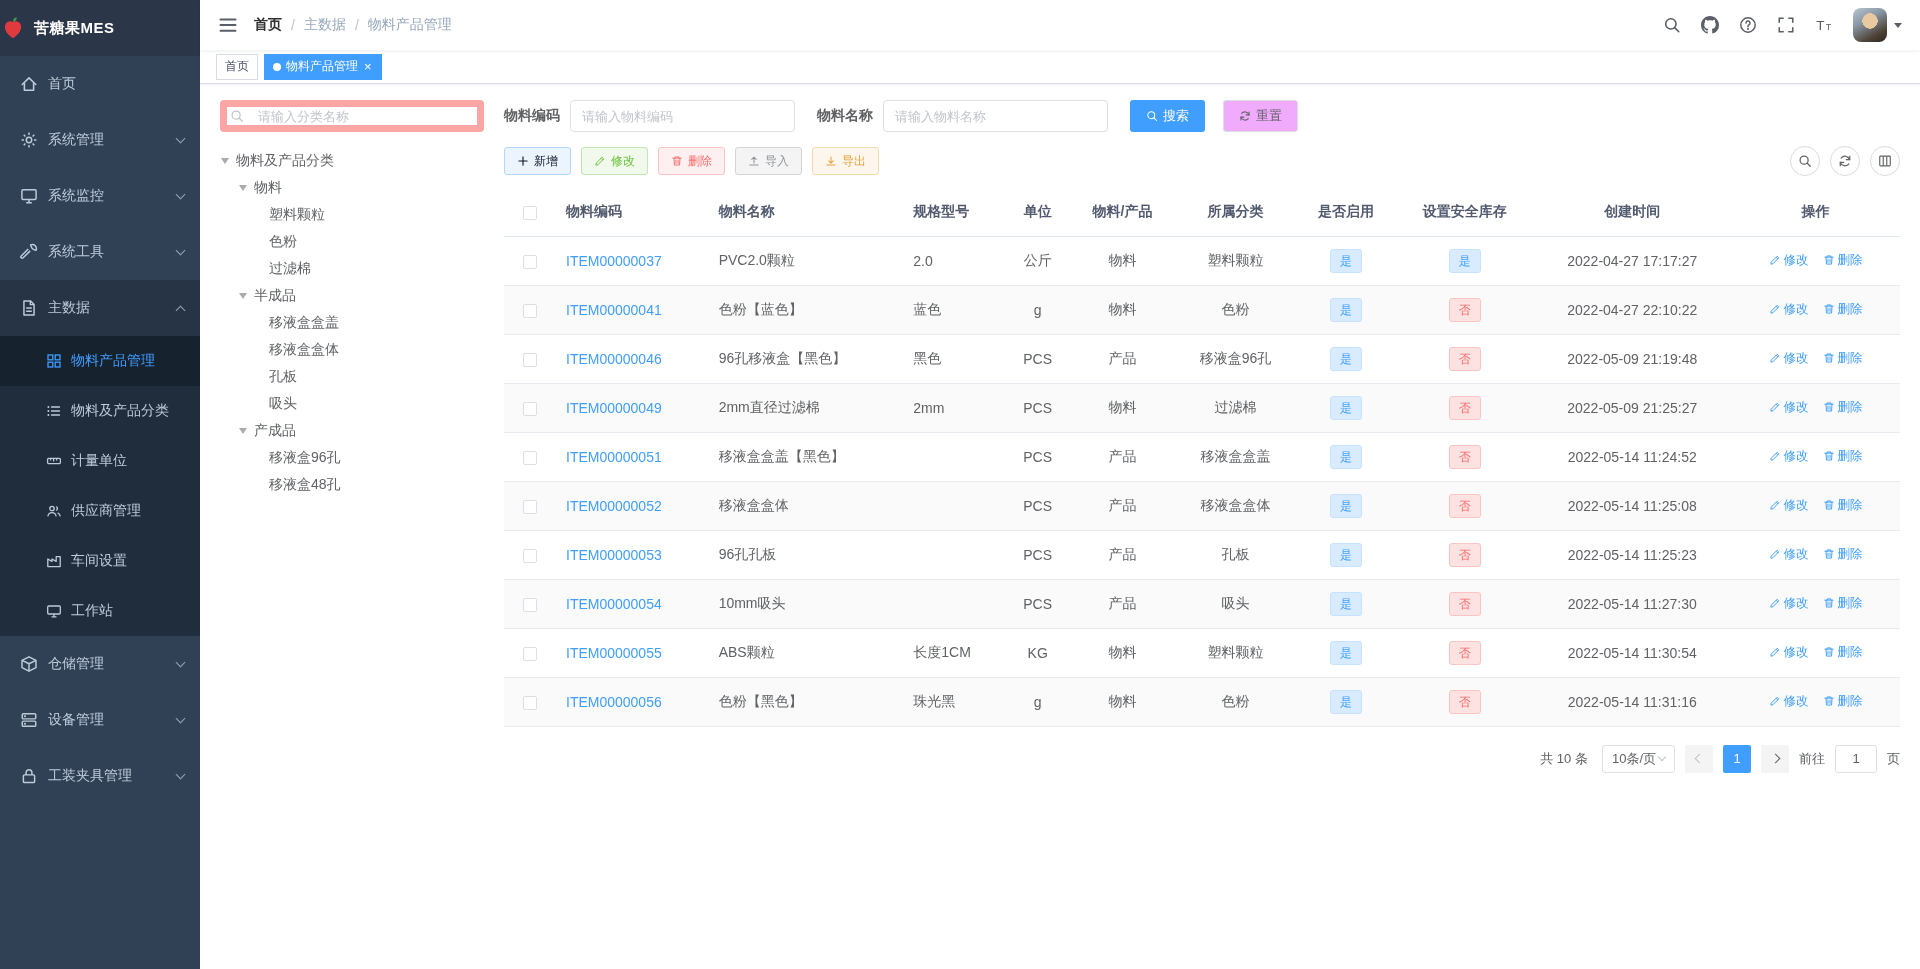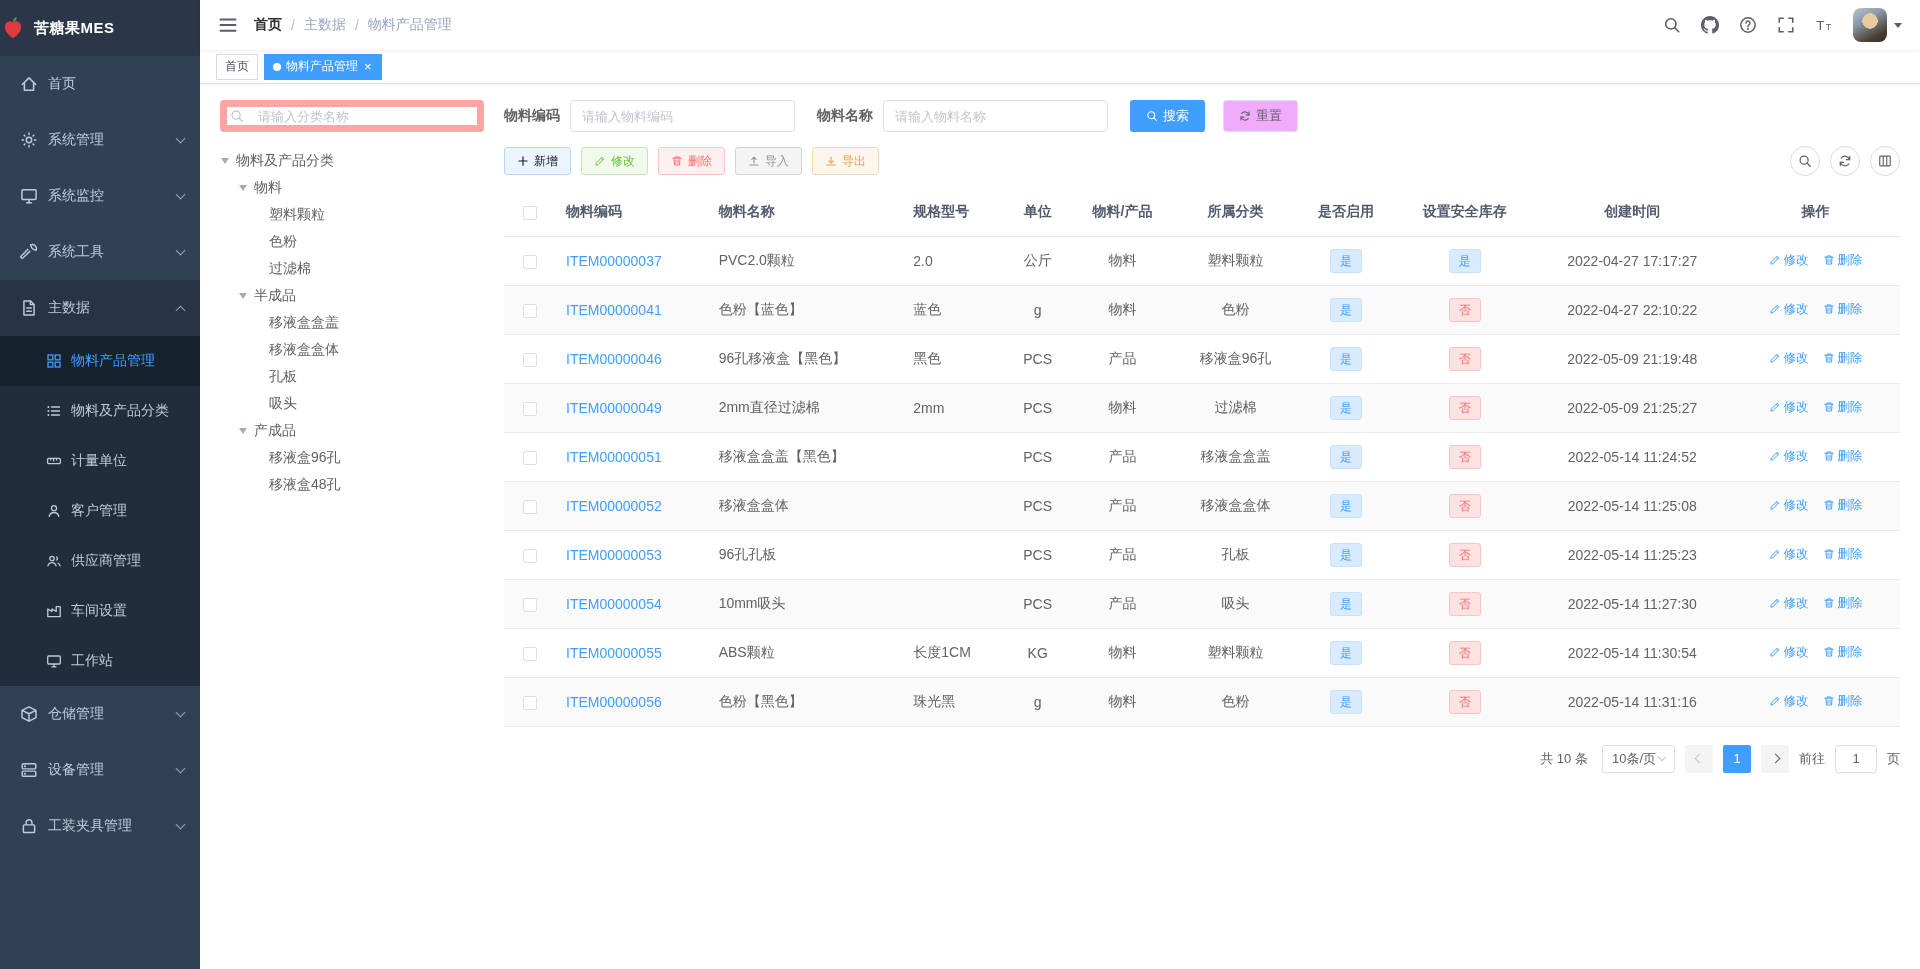--- a/index.html
+++ b/index.html
@@ -221,31 +221,20 @@
           <div class="submenu-item">
             <span class="mi-icon">
               <svg viewBox="0 0 16 16">
                 <g fill="none" stroke="currentColor" stroke-width="1.3">
                   <rect x="1.6" y="5.4" width="12.8" height="5.2" rx="1"></rect>
                   <path d="M4.6 5.4v2.2M7.6 5.4v3M10.6 5.4v2.2"></path>
                 </g>
               </svg>
             </span>
             <span class="mi-label">计量单位</span>
-          </div>
-          <div class="submenu-item">
-            <span class="mi-icon">
-              <svg viewBox="0 0 16 16">
-                <g fill="none" stroke="currentColor" stroke-width="1.3">
-                  <circle cx="8" cy="5.2" r="2.5"></circle>
-                  <path d="M3 13.8c.7-2.9 2.7-4.3 5-4.3s4.3 1.4 5 4.3"></path>
-                </g>
-              </svg>
-            </span>
-            <span class="mi-label">客户管理</span>
           </div>
           <div class="submenu-item">
             <span class="mi-icon">
               <svg viewBox="0 0 16 16">
                 <g fill="none" stroke="currentColor" stroke-width="1.3">
                   <circle cx="6" cy="5.5" r="2.2"></circle>
                   <path d="M1.8 13.4c.5-2.5 2.1-3.8 4.2-3.8s3.7 1.3 4.2 3.8"></path>
                   <path d="M10.3 3.6a2.2 2.2 0 0 1 0 3.8M11.6 9.8c1.4.5 2.3 1.7 2.7 3.6"></path>
                 </g>
               </svg>

